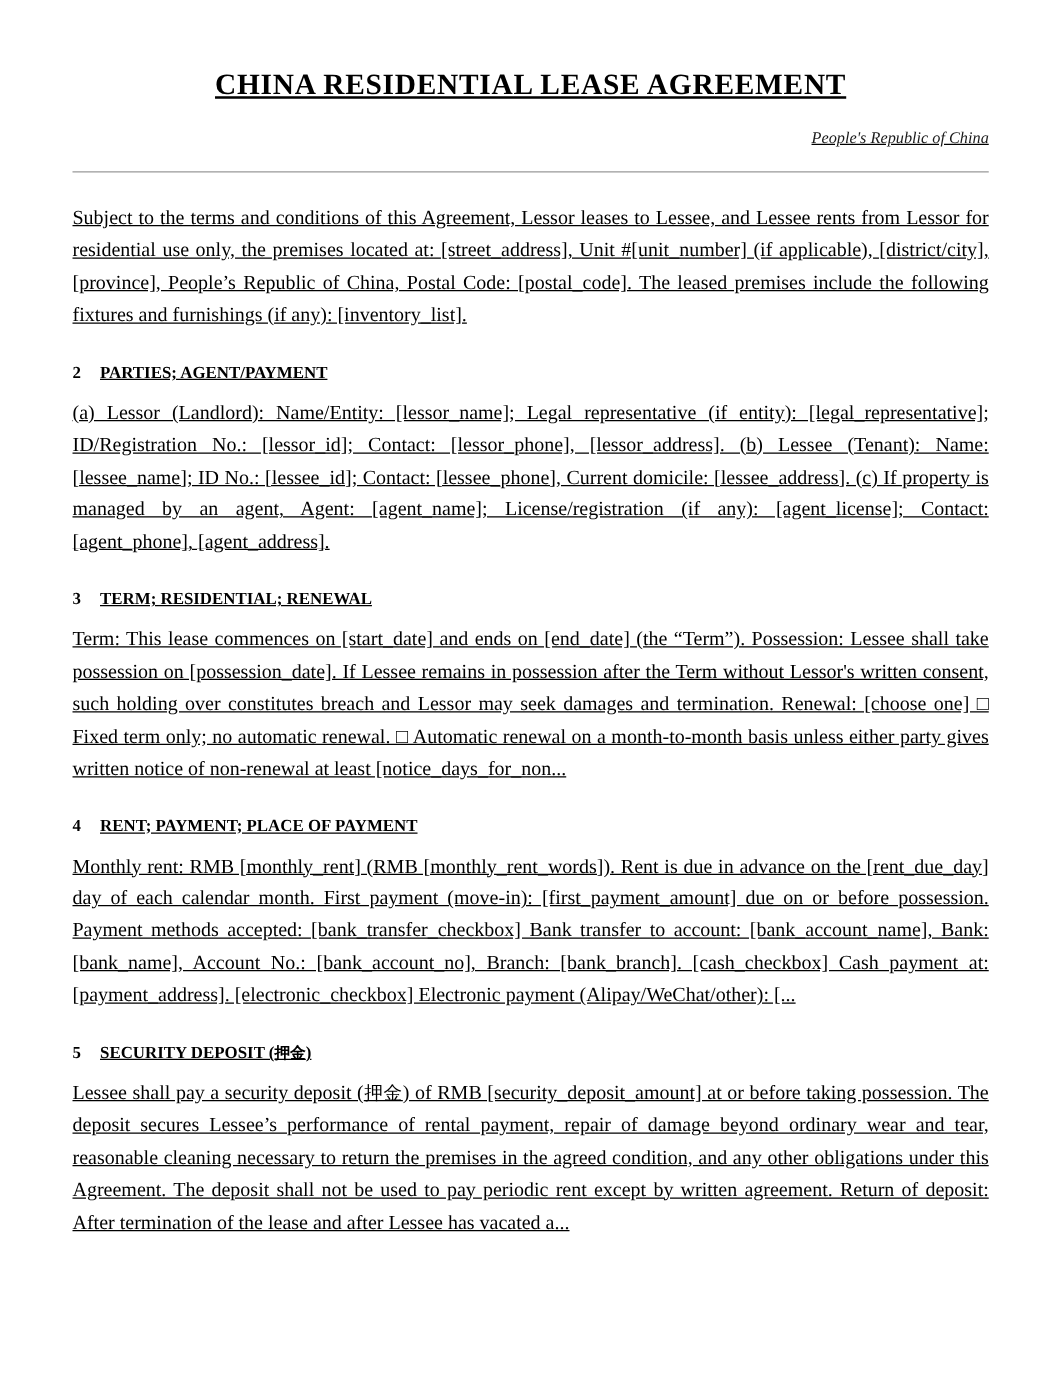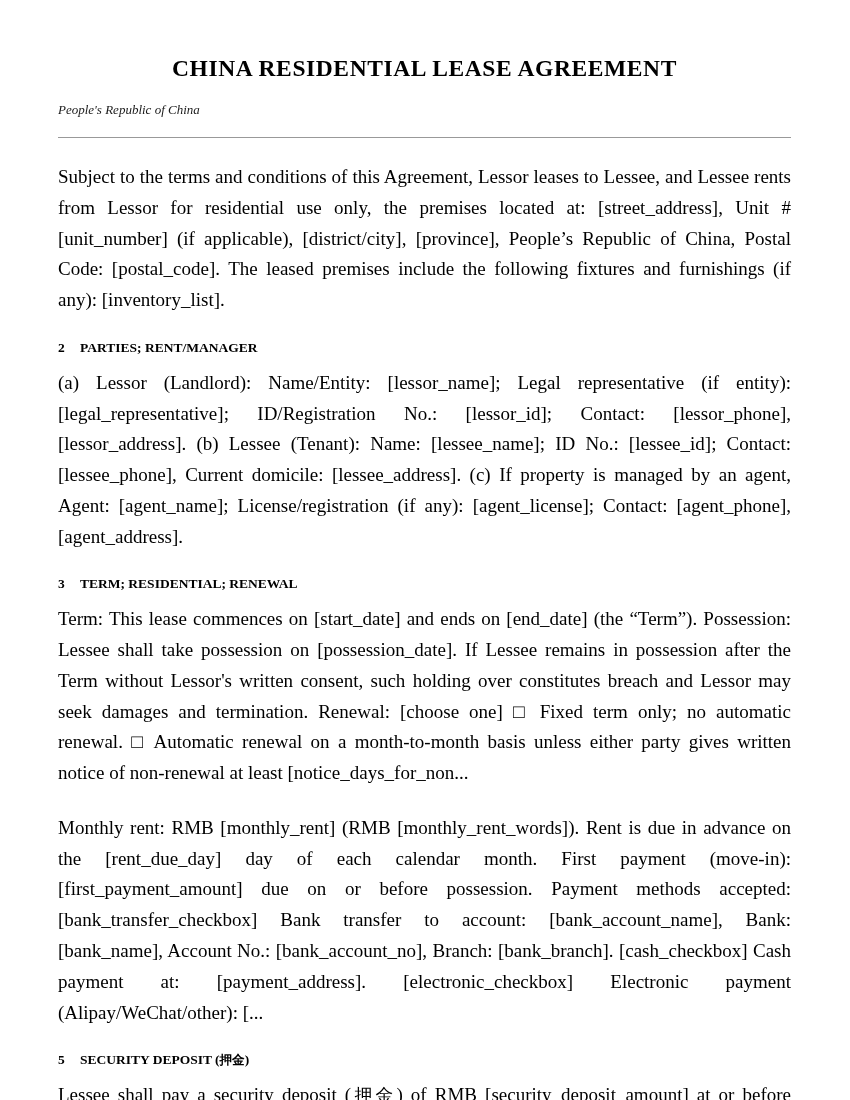--- a/index.html
+++ b/index.html
@@ -14,35 +14,36 @@
     color: #000000;
     -webkit-font-smoothing: antialiased;
   }
   .page {
     width: 850px;
     height: 1100px;
     box-sizing: border-box;
     padding: 44px 59px 0 58px;
     position: relative;
     background: #ffffff;
+    text-decoration: underline;
   }
 
   
   .doc-title {
     font-size: 23.5px;
     font-weight: bold;
     text-align: center;
     letter-spacing: 0.6px;
     margin: 10px 0 0 0;
     line-height: 1.2;
   }
   .doc-subtitle {
     font-size: 13px;
     font-style: italic;
-    text-align: left;
+    text-align: right;
     margin: 20px 0 0 0;
     color: #1a1a1a;
   }
   .doc-revised {
     font-size: 10.5px;
     text-align: center;
     margin: 15px 0 0 0;
     color: #555555;
   }
   .rule {
@@ -61,21 +62,21 @@
     font-weight: bold;
     margin: 0 0 0 0;
     line-height: 1.25;
     white-space: nowrap;
   }
   .section-num {
     display: inline-block;
     min-width: 22px;
   }
   .section-body {
-    font-size: 19px;
+    font-size: 16px;
     line-height: 1.62;
     text-align: justify;
     text-justify: inter-word;
     margin: 11px 0 0 0;
     hyphens: none;
   }
   .cjk {
     font-family: "DejaVu Sans", sans-serif;
     font-size: 0.93em;
   }
@@ -88,33 +89,36 @@
   <h1 class="doc-title">CHINA RESIDENTIAL LEASE AGREEMENT</h1>
   <p class="doc-subtitle">People's Republic of China</p>
   <hr class="rule">
 
   <div class="section">
     <p class="section-body">Subject to the terms and conditions of this Agreement, Lessor leases to Lessee, and Lessee rents from Lessor for residential use only, the premises located at: [street_address], Unit #[unit_number] (if applicable), [district/city], [province], People’s Republic of China, Postal Code: [postal_code]. The leased premises include the following fixtures and furnishings (if any): [inventory_list].</p>
   </div>
 
   <div class="section">
     <div class="section-heading">
-      <span class="section-num">2</span><span>PARTIES; RENT/MANAGER</span>
+      <span class="section-num">2</span><span>PARTIES; AGENT/PAYMENT</span>
     </div>
     <p class="section-body">(a) Lessor (Landlord): Name/Entity: [lessor_name]; Legal representative (if entity): [legal_representative]; ID/Registration No.: [lessor_id]; Contact: [lessor_phone], [lessor_address]. (b) Lessee (Tenant): Name: [lessee_name]; ID No.: [lessee_id]; Contact: [lessee_phone], Current domicile: [lessee_address]. (c) If property is managed by an agent, Agent: [agent_name]; License/registration (if any): [agent_license]; Contact: [agent_phone], [agent_address].</p>
   </div>
 
   <div class="section">
     <div class="section-heading">
       <span class="section-num">3</span><span>TERM; RESIDENTIAL; RENEWAL</span>
     </div>
     <p class="section-body">Term: This lease commences on [start_date] and ends on [end_date] (the “Term”). Possession: Lessee shall take possession on [possession_date]. If Lessee remains in possession after the Term without Lessor's written consent, such holding over constitutes breach and Lessor may seek damages and termination. Renewal: [choose one] □ Fixed term only; no automatic renewal. □ Automatic renewal on a month-to-month basis unless either party gives written notice of non-renewal at least [notice_days_for_non...</p>
   </div>
 
   <div class="section">
+    <div class="section-heading">
+      <span class="section-num">4</span><span>RENT; PAYMENT; PLACE OF PAYMENT</span>
+    </div>
     <p class="section-body">Monthly rent: RMB [monthly_rent] (RMB [monthly_rent_words]). Rent is due in advance on the [rent_due_day] day of each calendar month. First payment (move-in): [first_payment_amount] due on or before possession. Payment methods accepted: [bank_transfer_checkbox] Bank transfer to account: [bank_account_name], Bank: [bank_name], Account No.: [bank_account_no], Branch: [bank_branch]. [cash_checkbox] Cash payment at: [payment_address]. [electronic_checkbox] Electronic payment (Alipay/WeChat/other): [...</p>
   </div>
 
   <div class="section">
     <div class="section-heading">
       <span class="section-num">5</span><span>SECURITY DEPOSIT (<span class="cjk">押金</span>)</span>
     </div>
     <p class="section-body">Lessee shall pay a security deposit (<span class="cjk">押金</span>) of RMB [security_deposit_amount] at or before taking possession. The deposit secures Lessee’s performance of rental payment, repair of damage beyond ordinary wear and tear, reasonable cleaning necessary to return the premises in the agreed condition, and any other obligations under this Agreement. The deposit shall not be used to pay periodic rent except by written agreement. Return of deposit: After termination of the lease and after Lessee has vacated a...</p>
   </div>
 

